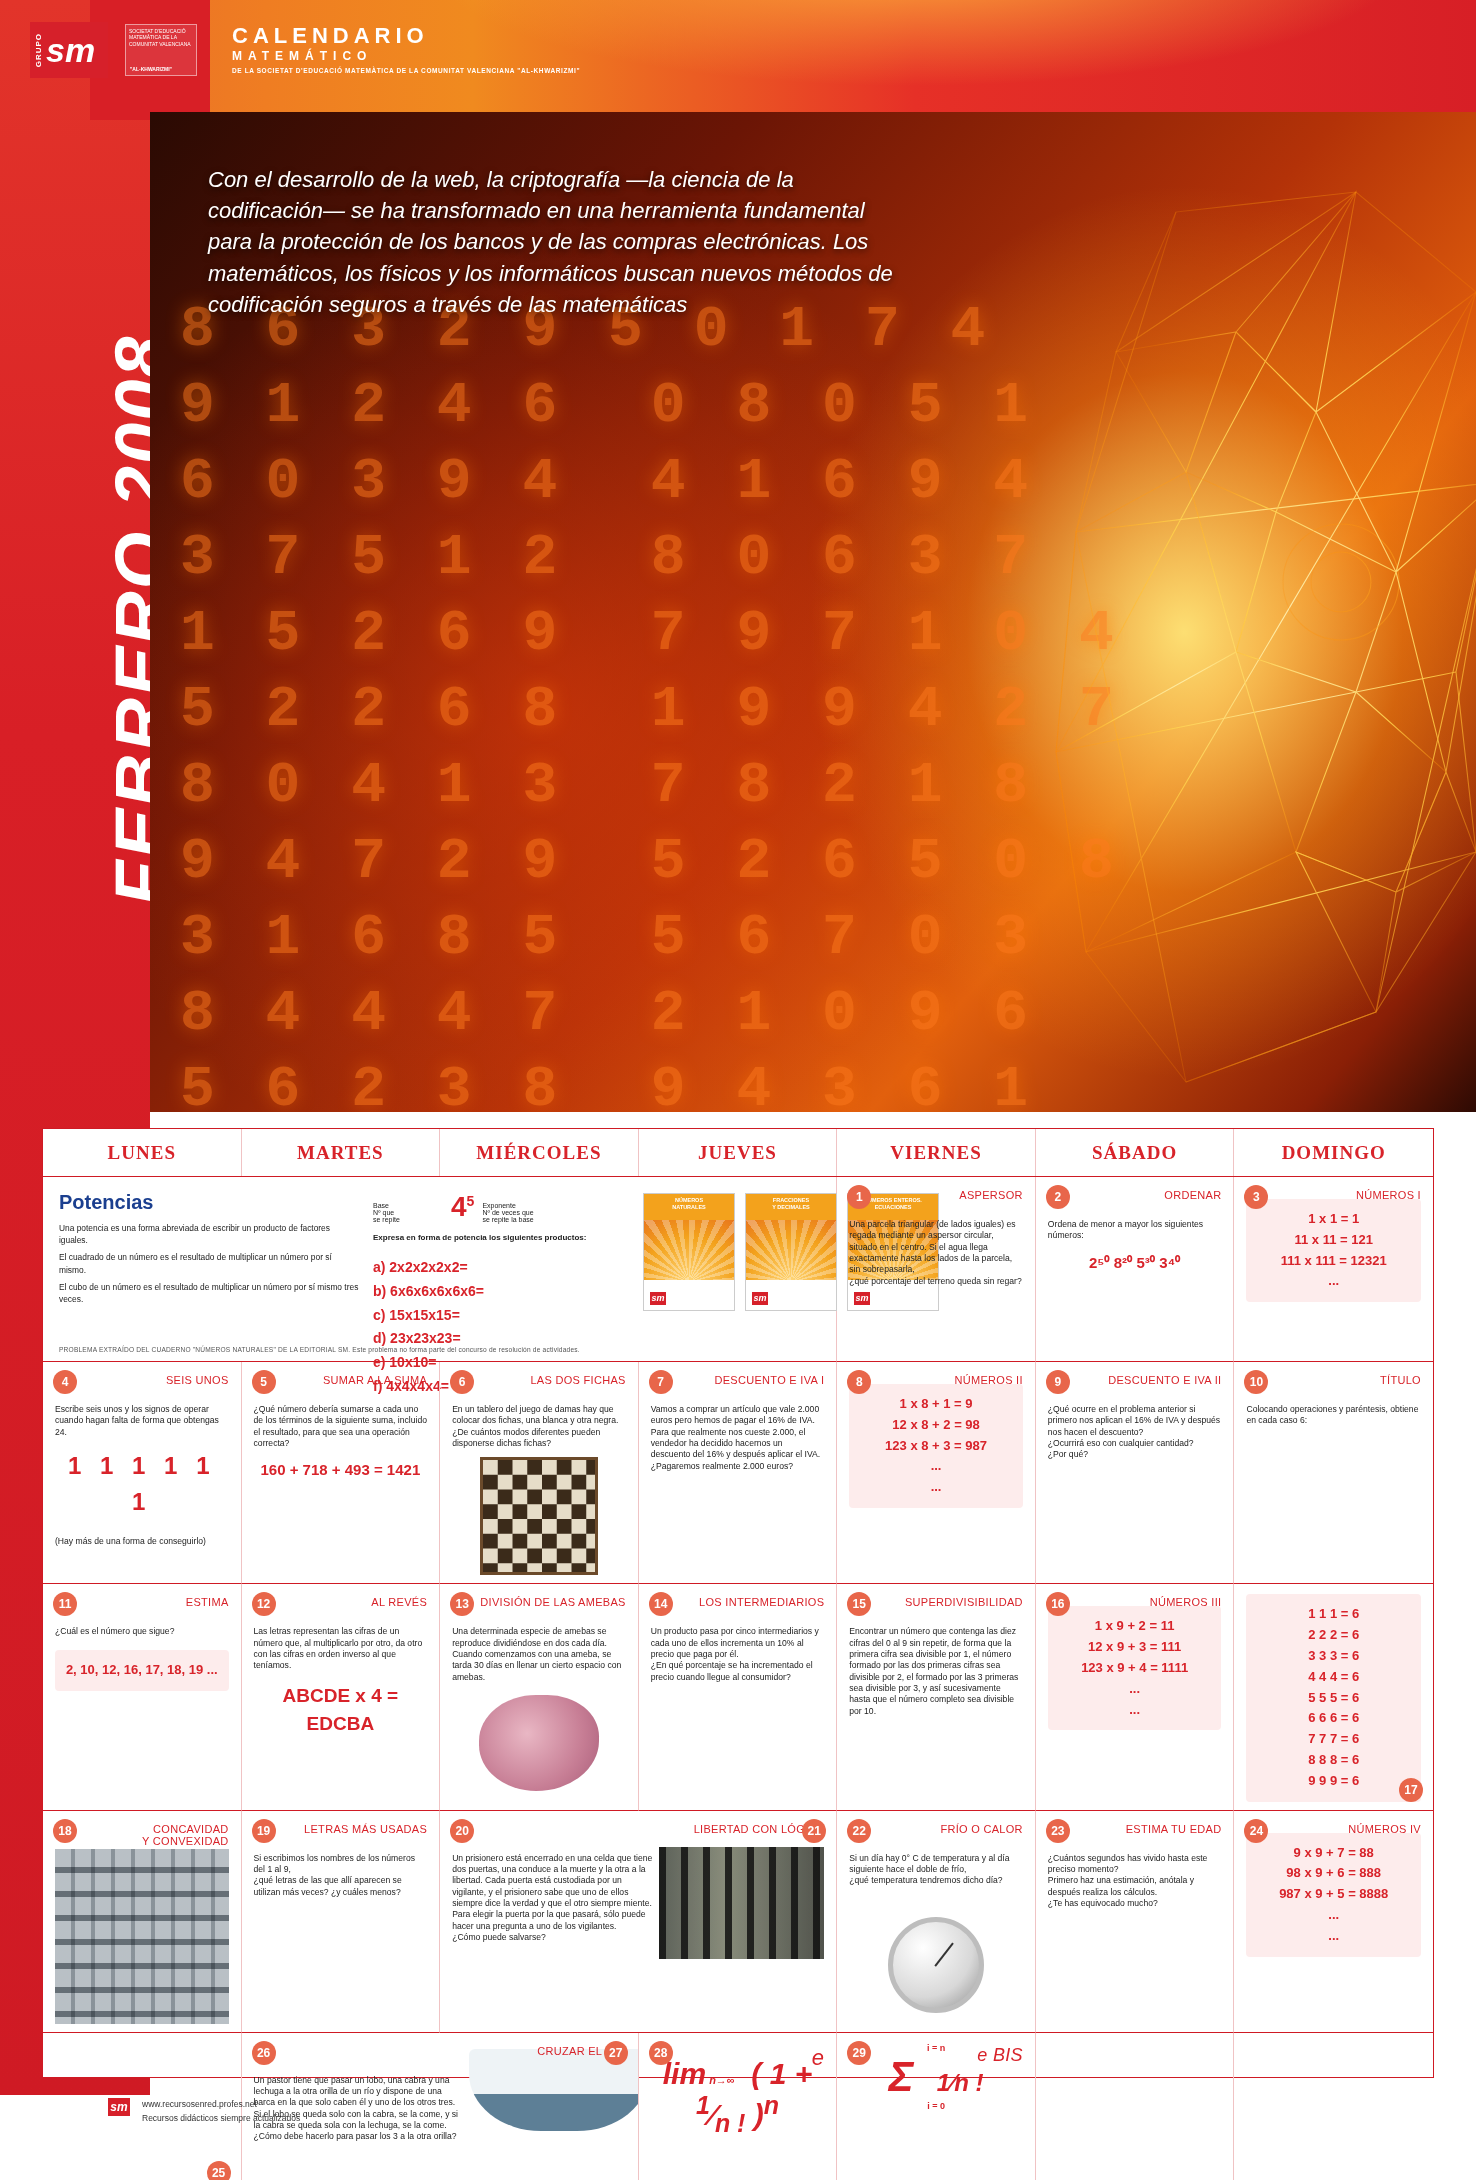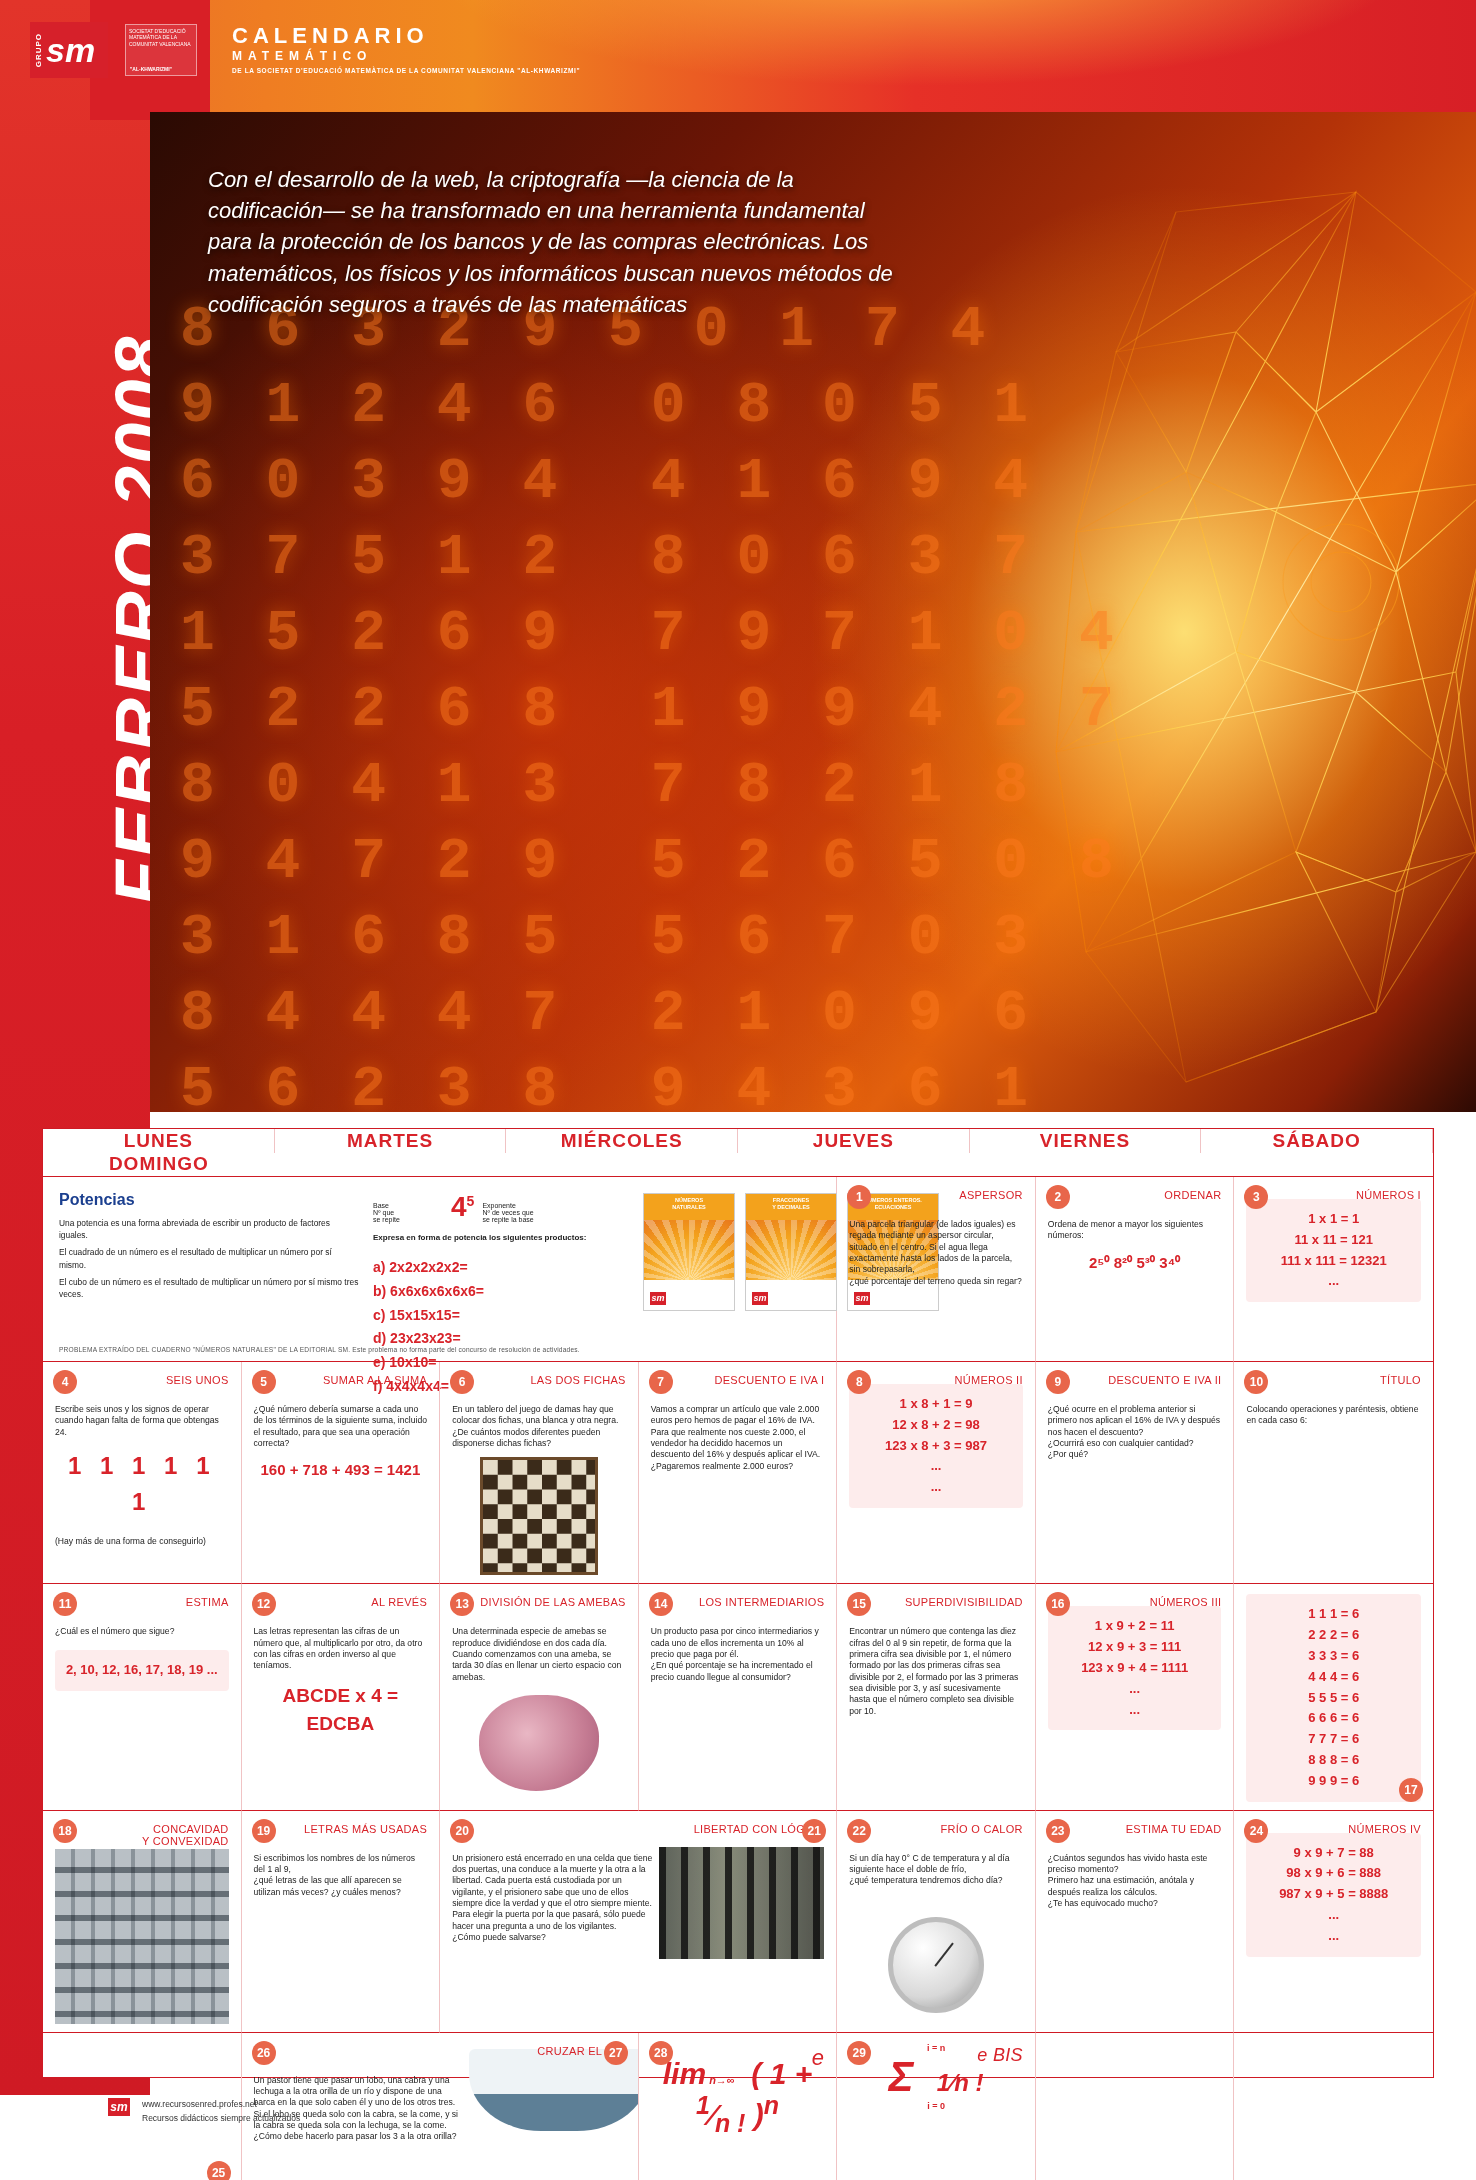--- a/index.html
+++ b/index.html
@@ -114,22 +114,22 @@
     text-shadow:0 2px 6px rgba(0,0,0,.7);
   }
 
   
   .cal {
     position:absolute; left:42px; top:1128px; width:1392px; height:950px;
     border:1px solid #cf1a24;
     background:#ffffff;
   }
   .dayhead {
-    display:grid; grid-template-columns:repeat(6,1fr);
-    height:48px; border-bottom:1px solid #cf1a24;
+    display:grid; grid-template-columns:repeat(7,1fr);
+    height:48px; border-bottom:1px solid #cf1a24;font-family:Liberation Serif, serif;
   }
   .dayhead div {
     display:flex; align-items:center; justify-content:center;
     color:#d8232a; font-size:19px; font-weight:bold; letter-spacing:1px;
     border-right:1px solid #f0c3c4;
   }
   .dayhead div:last-child { border-right:none; }
 
   .week { display:grid; grid-template-columns:repeat(7,1fr); }
   .cell {
@@ -168,21 +168,21 @@
   }
 
   
   .w1 { display:grid; grid-template-columns:repeat(7,1fr); }
   .potencias {
     grid-column: span 4;
     border-right:1px solid #f0c3c4; border-bottom:1px solid #cf1a24;
     padding:14px 16px; min-height:185px; position:relative;
     background:#fff;
   }
-  .potencias h3 { margin:0 0 8px 0; color:#1b3f8f; font-size:16px; }
+  .potencias h3 { margin:0 0 8px 0; color:#1b3f8f; font-size:20px; }
   .pot-left { width:300px; font-size:8.4px; line-height:1.45; color:#222; }
   .pot-mid { position:absolute; left:330px; top:14px; width:250px; font-size:8px; color:#222; }
   .pot-mid .base-lbl { font-size:7px; }
   .pot-pow { font-size:28px; font-weight:bold; color:#d8232a; }
   .pot-pow sup { font-size:14px; }
   .pot-items { margin-top:14px; font-size:14px; line-height:1.7; color:#d8232a; font-weight:bold;}
   .books { position:absolute; left:600px; top:16px; display:flex; gap:10px; }
   .book { width:92px; height:118px; background:#fff; border:1px solid #ccc; position:relative; overflow:hidden;}
   .book .top { position:absolute; left:0; top:0; width:100%; height:26px; background:#f3a21c; color:#fff; font-size:5.5px; font-weight:bold; text-align:center; padding-top:3px; line-height:1.2;}
   .book .rays { position:absolute; left:0; top:26px; width:100%; height:62px;

